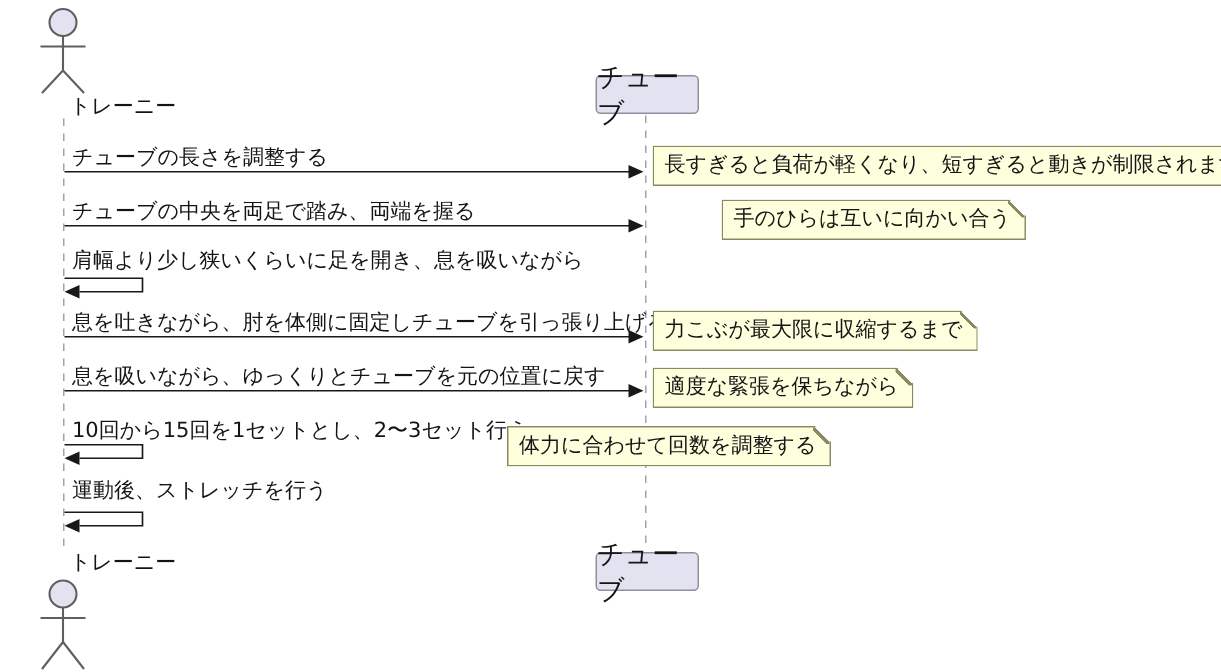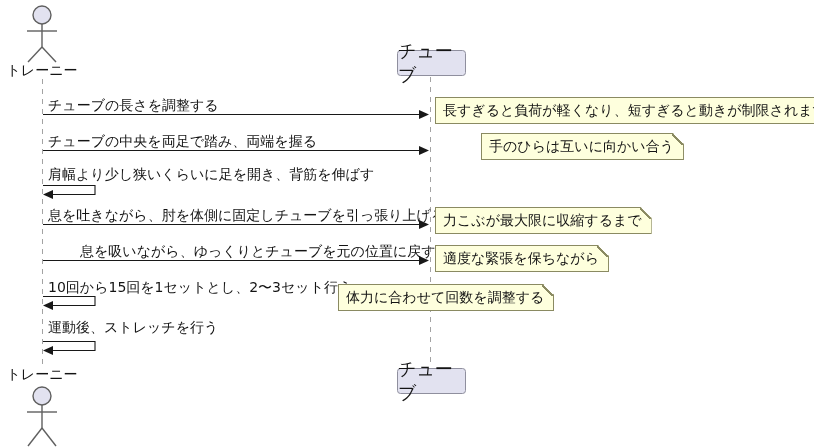--- a/index.html
+++ b/index.html
@@ -10,21 +10,21 @@
   }
   .canvas svg { position:absolute; left:0; top:0; }
   .participant {
     position:absolute; width:69px; height:26px;
     background:#E2E2F0; border:1px solid #8f8f9e; border-radius:3.5px;
     display:flex; align-items:center; justify-content:center;
     font-size:18px; color:#141414; box-sizing:border-box;
   }
   .actor-label {
     position:absolute; width:84px; text-align:center;
-    font-size:14px; color:#141414; white-space:nowrap;
+    font-size:14px; color:#141414; white-space:nowrap;padding-left:40px;
   }
   .msg-label {
     position:absolute; font-size:14px; color:#141414; white-space:nowrap;
     line-height:16px;
   }
   .note {
     position:absolute; background:#FEFFDD; border:1px solid #8a8a62;
     font-size:14px; color:#141414; white-space:nowrap;
     padding:3px 9px 4px 7px; line-height:18px;
     clip-path: polygon(0 0, calc(100% - 11px) 0, 100% 11px, 100% 100%, 0 100%);
@@ -98,23 +98,23 @@
   </svg>
 
   <div class="actor-label" style="left:0px; top:62px;">トレーニー</div>
   <div class="actor-label" style="left:0px; top:366px;">トレーニー</div>
 
   <div class="participant" style="left:397px; top:50px;">チューブ</div>
   <div class="participant" style="left:397px; top:368px;">チューブ</div>
 
   <div class="msg-label" style="left:48px; top:97px;">チューブの長さを調整する</div>
   <div class="msg-label" style="left:48px; top:133px;">チューブの中央を両足で踏み、両端を握る</div>
-  <div class="msg-label" style="left:48px; top:166px;">肩幅より少し狭いくらいに足を開き、背筋を伸ばす</div>
+  <div class="msg-label" style="left:48px; top:166px;">肩幅より少し狭いくらいに足を開き、息を吸いながら</div>
   <div class="msg-label" style="left:48px; top:207px;">息を吐きながら、肘を体側に固定しチューブを引っ張り上げる</div>
-  <div class="msg-label" style="left:48px; top:243px;margin-left:32px;">息を吸いながら、ゆっくりとチューブを元の位置に戻す</div>
+  <div class="msg-label" style="left:48px; top:243px;">息を吸いながら、ゆっくりとチューブを元の位置に戻す</div>
   <div class="msg-label" style="left:48px; top:279px;">10回から15回を1セットとし、2〜3セット行う</div>
   <div class="msg-label" style="left:48px; top:319px;">運動後、ストレッチを行う</div>
 
   <div class="note" style="left:435px; top:97px;">
     <span>長すぎると負荷が軽くなり、短すぎると動きが制限されます</span>
     
   </div>
   <div class="note" style="left:435px; top:133px;margin-left:46px;">
     <span>手のひらは互いに向かい合う</span>
     <span class="fold"></span>

